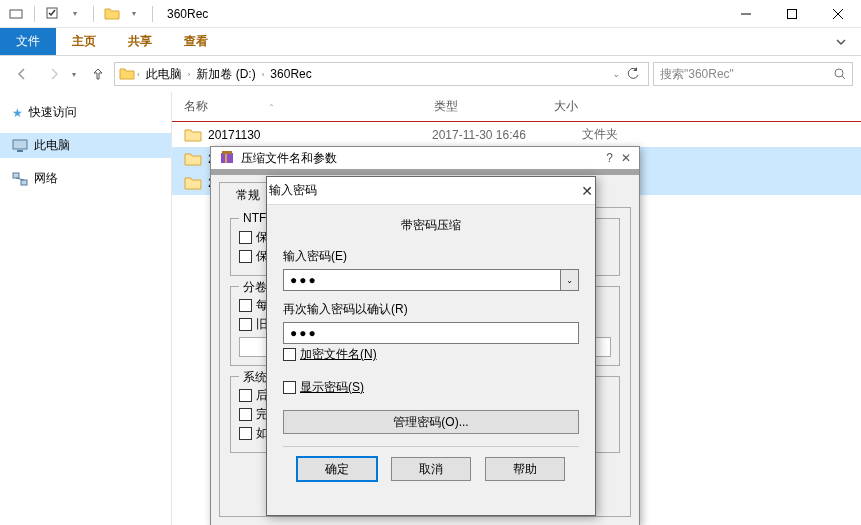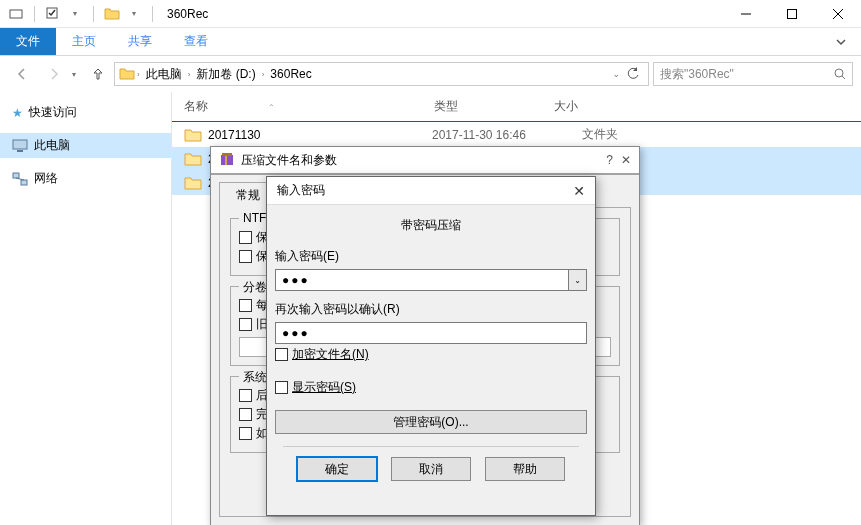--- a/index.html
+++ b/index.html
@@ -11,21 +11,21 @@
     .qat-icon { width: 16px; height: 16px; display: inline-flex; align-items: center; justify-content: center; color: #555; }
     .title-divider { width: 1px; height: 16px; background: #ccc; margin: 0 4px; }
     .folder-mini { width: 16px; height: 16px; }
     .title-text { margin-left: 4px; color: #000; }
     .win-controls { margin-left: auto; display: flex; }
     .win-btn { width: 46px; height: 28px; display: flex; align-items: center; justify-content: center; color: #000; }
     
     
     .ribbon { height: 28px; display: flex; align-items: stretch; border-bottom: 1px solid #d8d8d8; }
     .ribbon-tab-file { background: #1979ca; color: #fff; padding: 0 16px; display: flex; align-items: center; }
-    .ribbon-tab { padding: 0 16px; display: flex; align-items: center; color: #3b82f6; }
+    .ribbon-tab { padding: 0 16px; display: flex; align-items: center; color: #a16207; font-weight: bold; }
     .ribbon-expand { margin-left: auto; padding: 0 14px; display: flex; align-items: center; color: #555; }
     
     
     .addr-row { height: 36px; display: flex; align-items: center; padding: 4px 8px; gap: 4px; }
     .nav-btn { width: 28px; height: 24px; display: flex; align-items: center; justify-content: center; color: #999; }
     .dropdown-arrow { font-size: 8px; color: #777; margin-right: 6px; }
     .up-btn { width: 24px; height: 24px; display: flex; align-items: center; justify-content: center; color: #555; }
     .addr-box { flex: 1; height: 24px; border: 1px solid #ccc; display: flex; align-items: center; padding: 0 4px; gap: 2px; }
     .addr-seg { display: flex; align-items: center; gap: 4px; padding: 0 4px; }
     .addr-caret { font-size: 8px; color: #777; }
@@ -52,41 +52,41 @@
     
     .file-row { display: flex; padding: 4px 12px; align-items: center; }
     .file-row.sel { background: #cce8ff; }
     .file-icon { width: 18px; height: 16px; margin-right: 6px; }
     .file-name { width: 224px; }
     .file-date { width: 150px; color: #666; }
     .file-type { width: 120px; color: #666; font-family: Liberation Serif, serif; }
     
     
     .dlg1 { position: absolute; left: 210px; top: 146px; width: 430px; height: 380px; background: #f0f0f0; border: 1px solid #888; box-shadow: 2px 2px 8px rgba(0,0,0,0.3); }
-    .dlg-title { height: 28px; background: #fff; display: flex; align-items: center; padding: 0 8px; border-bottom: 2px solid #a3a3a3; }
+    .dlg-title { height: 28px; background: #fff; display: flex; align-items: center; padding: 0 8px; border-bottom: 6px solid #a3a3a3; }
     .dlg-icon { width: 16px; height: 16px; margin-right: 6px; }
     .dlg-title-txt { flex: 1; }
     .dlg-sys { display: flex; gap: 8px; color: #555; }
     .dlg-tabs { display: flex; padding: 6px 8px 0 8px; }
     .dlg-tab { padding: 4px 16px; border: 1px solid #aaa; border-bottom: none; background: #f0f0f0; position: relative; top: 1px; }
     .dlg-tab.active { background: #f0f0f0; z-index: 2; }
     .dlg-body { border: 1px solid #aaa; margin: 0 8px 8px 8px; padding: 10px; background: #f0f0f0; height: 310px; }
     .grp { border: 1px solid #aaa; padding: 8px 8px 8px 8px; margin-bottom: 10px; position: relative; }
     .grp-label { position: absolute; top: -8px; left: 8px; background: #f0f0f0; padding: 0 4px; font-size: 12px; }
     .chk-row { display: flex; align-items: center; gap: 4px; margin: 2px 0; }
     .chk { width: 13px; height: 13px; border: 1px solid #333; background: #fff; }
     .dlg-btns { position: absolute; bottom: 10px; left: 0; right: 0; display: flex; justify-content: center; gap: 20px; }
     .dlg-btn { width: 88px; height: 24px; border: 1px solid #888; background: #e1e1e1; display: flex; align-items: center; justify-content: center; }
     
     
     .dlg2 { position: absolute; left: 266px; top: 176px; width: 330px; height: 340px; background: #f0f0f0; border: 1px solid #666; box-shadow: 2px 2px 10px rgba(0,0,0,0.35); z-index: 10; }
-    .dlg2-title { height: 28px; display: flex; align-items: center; padding: 0 10px; background: #fff; border-bottom: 1px solid #ddd; }
+    .dlg2-title { height: 28px; display: flex; align-items: center; padding: 0 2px; background: #fff; border-bottom: 1px solid #ddd; }
     .dlg2-title-txt { flex: 1; }
     .dlg2-close { color: #333; font-size: 14px; }
-    .dlg2-body { padding: 12px 8px; }
+    .dlg2-body { padding: 12px 16px; }
     .dlg2-heading { text-align: center; margin-bottom: 14px; }
     .pw-label { margin-bottom: 4px; }
     .pw-input { width: 100%; height: 22px; border: 1px solid #7a7a7a; background: #fff; padding: 0 6px; display: flex; align-items: center; letter-spacing: 2px; }
     .pw-combo { display: flex; }
     .pw-combo .pw-input { border-right: none; }
     .combo-btn { width: 20px; height: 22px; border: 1px solid #7a7a7a; background: #e9e9e9; display: flex; align-items: center; justify-content: center; font-size: 8px; }
     .chk-underline { text-decoration: underline; }
     .org-btn { width: 100%; height: 24px; border: 1px solid #888; background: #e1e1e1; display: flex; align-items: center; justify-content: center; margin-top: 14px; }
     .dlg2-btns { display: flex; justify-content: center; gap: 14px; padding: 10px 0; border-top: 1px solid #ccc; margin: 0 16px; }
     .dlg2-btn { width: 80px; height: 24px; border: 1px solid #888; background: #e1e1e1; display: flex; align-items: center; justify-content: center; }

